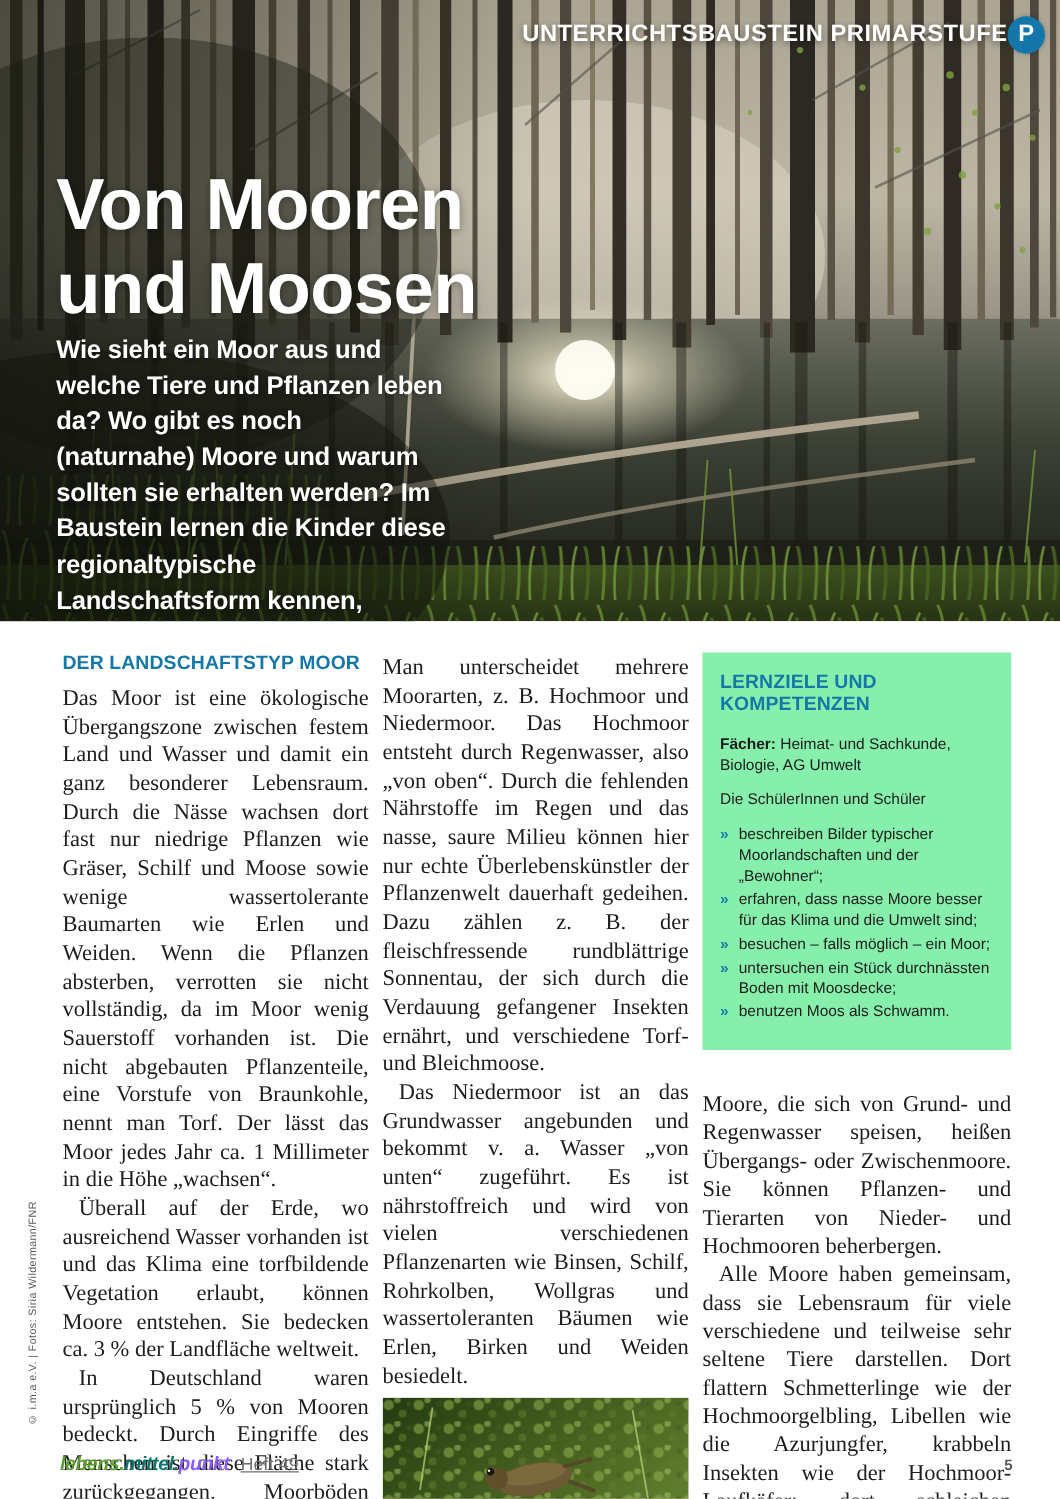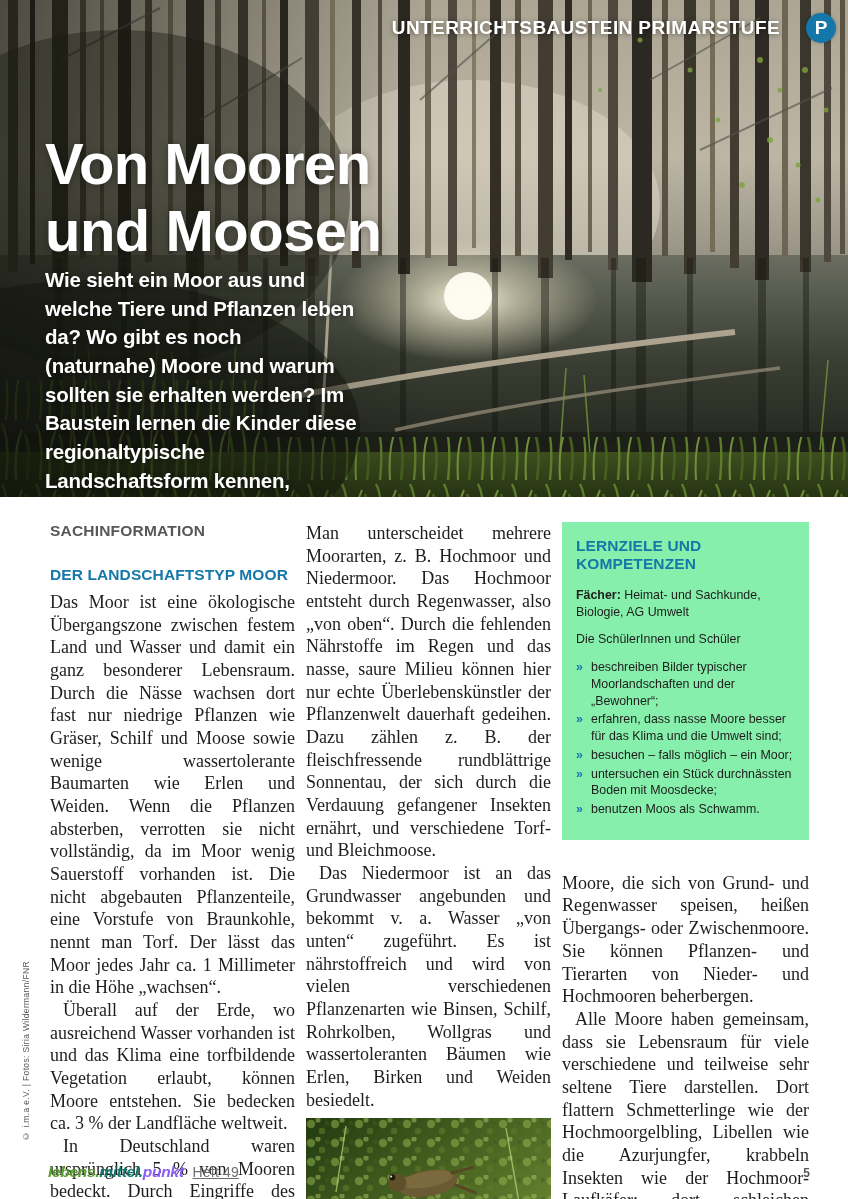--- a/index.html
+++ b/index.html
@@ -4,21 +4,21 @@
 <style>
   * { margin:0; padding:0; box-sizing:border-box; }
   html,body { background:#ffffff; }
   body { width:848px; height:1199px; position:relative; overflow:hidden;
          font-family:"Liberation Sans", sans-serif; }
   .page { width:848px; height:1199px; position:relative; background:#fff; }
 
   
   .hero { position:relative; width:848px; height:497px; overflow:hidden; }
   .hero-art { position:absolute; inset:0; display:block; }
-  .hero-topbar { position:absolute; top:13px; right:12px; display:flex; align-items:center; gap:26px; }
+  .hero-topbar { position:absolute; top:13px; right:12px; display:flex; align-items:center; gap:0; }
   .kicker-top { color:#ffffff; font-size:19px; font-weight:700; letter-spacing:.4px;
                 text-shadow:0 1px 5px rgba(0,0,0,.45); }
   .p-badge { width:30px; height:30px; border-radius:50%; background:#1577a9; color:#fff;
              font-weight:700; font-size:19px; display:flex; align-items:center; justify-content:center;
              box-shadow:0 0 4px rgba(0,0,0,.25); }
   .hero-title { position:absolute; left:45px; top:130px; color:#fff; font-size:58px; line-height:1.16;
                 font-weight:700; letter-spacing:-.5px; text-shadow:0 1px 8px rgba(0,0,0,.35); }
   .hero-title span { display:block; }
   .hero-intro { position:absolute; left:45px; top:266px; width:312px; color:#fff; font-size:20.5px;
                 line-height:1.4; font-weight:700; letter-spacing:-.2px;
@@ -218,21 +218,20 @@
     </h1>
 
     <p class="hero-intro">Wie sieht ein Moor aus und welche Tiere und Pflanzen leben da? Wo gibt es noch (naturnahe) Moore und warum sollten sie erhalten werden? Im Baustein lernen die Kinder diese regionaltypische Landschaftsform kennen, schätzen und schützen.</p>
   </header>
 
   <div class="credit">© i.m.a e.V. | Fotos: Siria Wildermann/FNR</div>
 
   <main class="columns">
 
     <section class="col">
-      <div class="kicker-gray">SACHINFORMATION</div>
       <h2 class="h-blue">DER LANDSCHAFTSTYP MOOR</h2>
       <p class="body">Das Moor ist eine ökologische Übergangszone zwischen festem Land und Wasser und damit ein ganz besonderer Lebensraum. Durch die Nässe wachsen dort fast nur niedrige Pflanzen wie Gräser, Schilf und Moose sowie wenige wassertolerante Baumarten wie Erlen und Weiden. Wenn die Pflanzen absterben, verrotten sie nicht vollständig, da im Moor wenig Sauerstoff vorhanden ist. Die nicht abgebauten Pflanzenteile, eine Vorstufe von Braunkohle, nennt man Torf. Der lässt das Moor jedes Jahr ca. 1 Millimeter in die Höhe „wachsen“.</p>
       <p class="body ind">Überall auf der Erde, wo ausreichend Wasser vorhanden ist und das Klima eine torfbildende Vegetation erlaubt, können Moore entstehen. Sie bedecken ca. 3 % der Landfläche weltweit.</p>
       <p class="body ind">In Deutschland waren ursprünglich 5 % von Mooren bedeckt. Durch Eingriffe des Menschen ist diese Fläche stark zurückgegangen. Moorböden wurden entwässert, um sie z. B. als Grünland oder Acker zu bewirtschaften. Nur ein Bruchteil (4 %) der verbliebenen Moorflächen gelten noch als naturnah. Diese verteilen sich innerhalb Deutschlands v. a. auf den äußersten Norden und Süden (Voralpenland) sowie vereinzelt in den Mittelgebirgen. Zum Vergleich: Die Landfläche Deutschlands besteht zu rund 14 % aus Siedlungen und Verkehrsflächen, zu 30 % aus Wald und 51 % der Fläche werden landwirtschaftlich genutzt.</p>
     </section>
 
     <section class="col">
       <p class="body">Man unterscheidet mehrere Moorarten, z. B. Hochmoor und Niedermoor. Das Hochmoor entsteht durch Regenwasser, also „von oben“. Durch die fehlenden Nährstoffe im Regen und das nasse, saure Milieu können hier nur echte Überlebenskünstler der Pflanzenwelt dauerhaft gedeihen. Dazu zählen z. B. der fleischfressende rundblättrige Sonnentau, der sich durch die Verdauung gefangener Insekten ernährt, und verschiedene Torf- und Bleichmoose.</p>
       <p class="body ind">Das Niedermoor ist an das Grundwasser angebunden und bekommt v. a. Wasser „von unten“ zugeführt. Es ist nährstoffreich und wird von vielen verschiedenen Pflanzenarten wie Binsen, Schilf, Rohrkolben, Wollgras und wassertoleranten Bäumen wie Erlen, Birken und Weiden besiedelt.</p>
       <div class="moss-photo">

